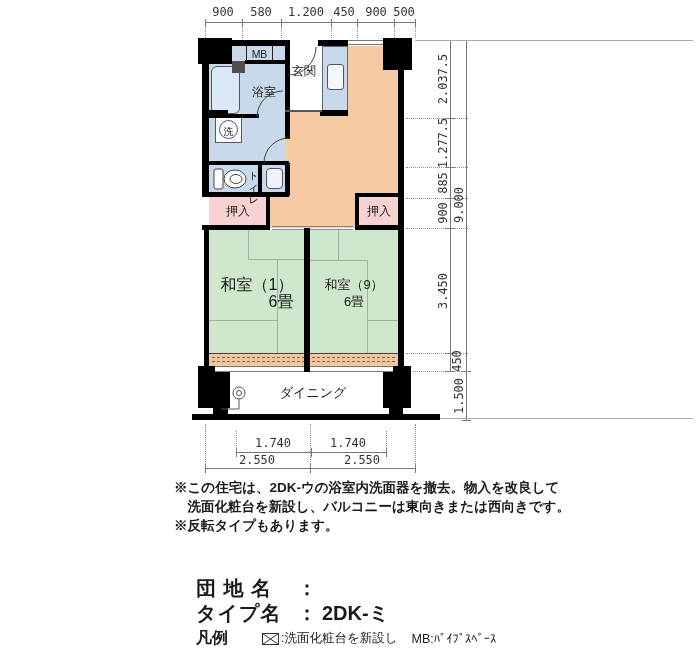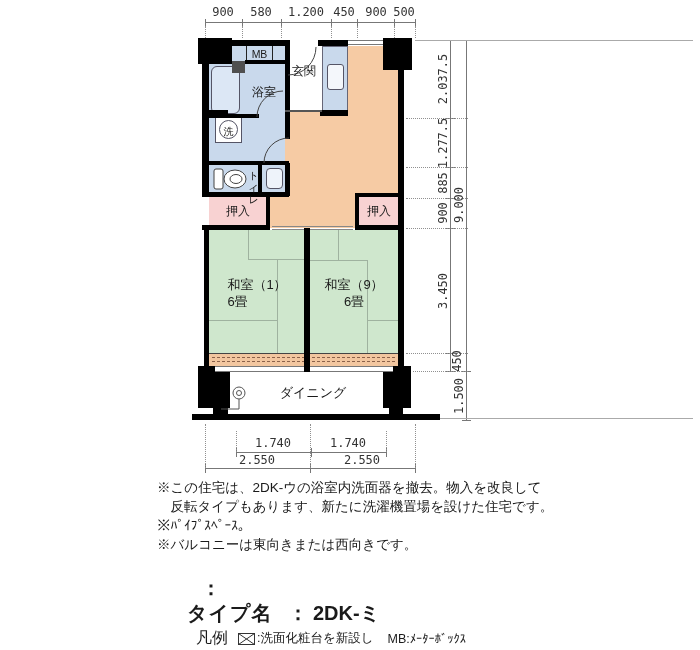--- a/index.html
+++ b/index.html
@@ -117,21 +117,21 @@
     <circle cx="239" cy="393" r="6" fill="#fff" stroke="#555"></circle>
     <circle cx="239" cy="393" r="2.5" fill="none" stroke="#555"></circle>
     <path d="M239 399 L239 409 L221 409" stroke="#555" fill="none" stroke-width="1"></path>
   </svg>
 
   <div class="lbl cx" style="left:264px;top:84px;font-size:12px;">浴室</div>
   <div class="lbl cx" style="left:304px;top:63px;font-size:12px;">玄関</div>
   <div class="lbl" style="left:246px;top:164px;font-size:10px;writing-mode:vertical-rl;letter-spacing:1px;">トイレ</div>
   <div class="lbl cx" style="left:238px;top:203px;font-size:12px;">押入</div>
   <div class="lbl cx" style="left:379px;top:203px;font-size:12px;">押入</div>
-  <div class="lbl cx" style="left:257px;top:276px;text-align:left;font-size:13px;line-height:17px;">
+  <div class="lbl cx" style="left:257px;top:276px;text-align:right;font-size:16px;line-height:17px;">
     <div>和室（1）</div>
     <div>6畳</div>
   </div>
   <div class="lbl cx" style="left:354px;top:276px;text-align:center;font-size:13px;line-height:17px;">
     <div>和室（9）</div>
     <div>6畳</div>
   </div>
   <div class="lbl cx" style="left:313px;top:384px;font-size:13px;">ダイニング</div>
 
   <div class="dimline" style="left:205px;top:22px;width:210px;height:1px;"></div>
@@ -196,40 +196,40 @@
   <div class="dotv" style="left:205px;top:424px;height:44px;"></div>
   <div class="dotv" style="left:310px;top:424px;height:44px;"></div>
   <div class="dotv" style="left:415px;top:424px;height:44px;"></div>
   <div class="dotv" style="left:236px;top:431px;height:21px;"></div>
   <div class="dotv" style="left:386px;top:431px;height:21px;"></div>
   <div class="dim cx" style="left:273px;top:436px;">1.740</div>
   <div class="dim cx" style="left:348px;top:436px;">1.740</div>
   <div class="dim cx" style="left:257px;top:453px;">2.550</div>
   <div class="dim cx" style="left:362px;top:453px;">2.550</div>
 
-  <div class="abs" style="left:157px;top:478px;width:420px;">
+  <div class="abs" style="left:174px;top:478px;width:420px;font-weight:bold;">
     <div class="note-line">※この住宅は、2DK-ウの浴室内洗面器を撤去。物入を改良して</div>
-    <div class="note-line">　反転タイプもあります、新たに洗濯機置場を設けた住宅です。</div>
-    <div class="note-line">※ﾊﾟｲﾌﾟｽﾍﾟｰｽ。</div>
-    <div class="note-line">※バルコニーは東向きまたは西向きです。</div>
+    <div class="note-line">　洗面化粧台を新設し、バルコニーは東向きまたは西向きです。</div>
+    <div class="note-line">※反転タイプもあります。</div>
   </div>
 
   <div class="title-row" style="left:196px;top:575px;">
+    <span class="title-label">団 地 名</span>
     <span class="title-colon">：</span>
   </div>
-  <div class="title-row" style="left:187px;top:600px;">
+  <div class="title-row" style="left:196px;top:600px;">
     <span class="title-label">タイプ名</span>
     <span class="title-colon">：</span>
     <span>2DK-ミ</span>
   </div>
 
   <div class="legend-row" style="left:196px;top:628px;">
-    <span style="font-weight:normal;font-size:16px;margin-right:10px;">凡例</span>
+    <span style="font-weight:bold;font-size:16px;margin-right:34px;">凡例</span>
     <svg width="17" height="12" style="margin-right:2px;">
       <rect x="0.5" y="0.5" width="16" height="11" fill="#fff" stroke="#333"></rect>
       <line x1="0.5" y1="0.5" x2="16.5" y2="11.5" stroke="#333"></line>
       <line x1="16.5" y1="0.5" x2="0.5" y2="11.5" stroke="#333"></line>
     </svg>
     <span style="margin-right:14px;">:洗面化粧台を新設し</span>
-    <span>MB:ﾒｰﾀｰﾎﾞｯｸｽ</span>
+    <span>MB:ﾊﾟｲﾌﾟｽﾍﾟｰｽ</span>
   </div>
 
 </div>
 
 </body></html>

